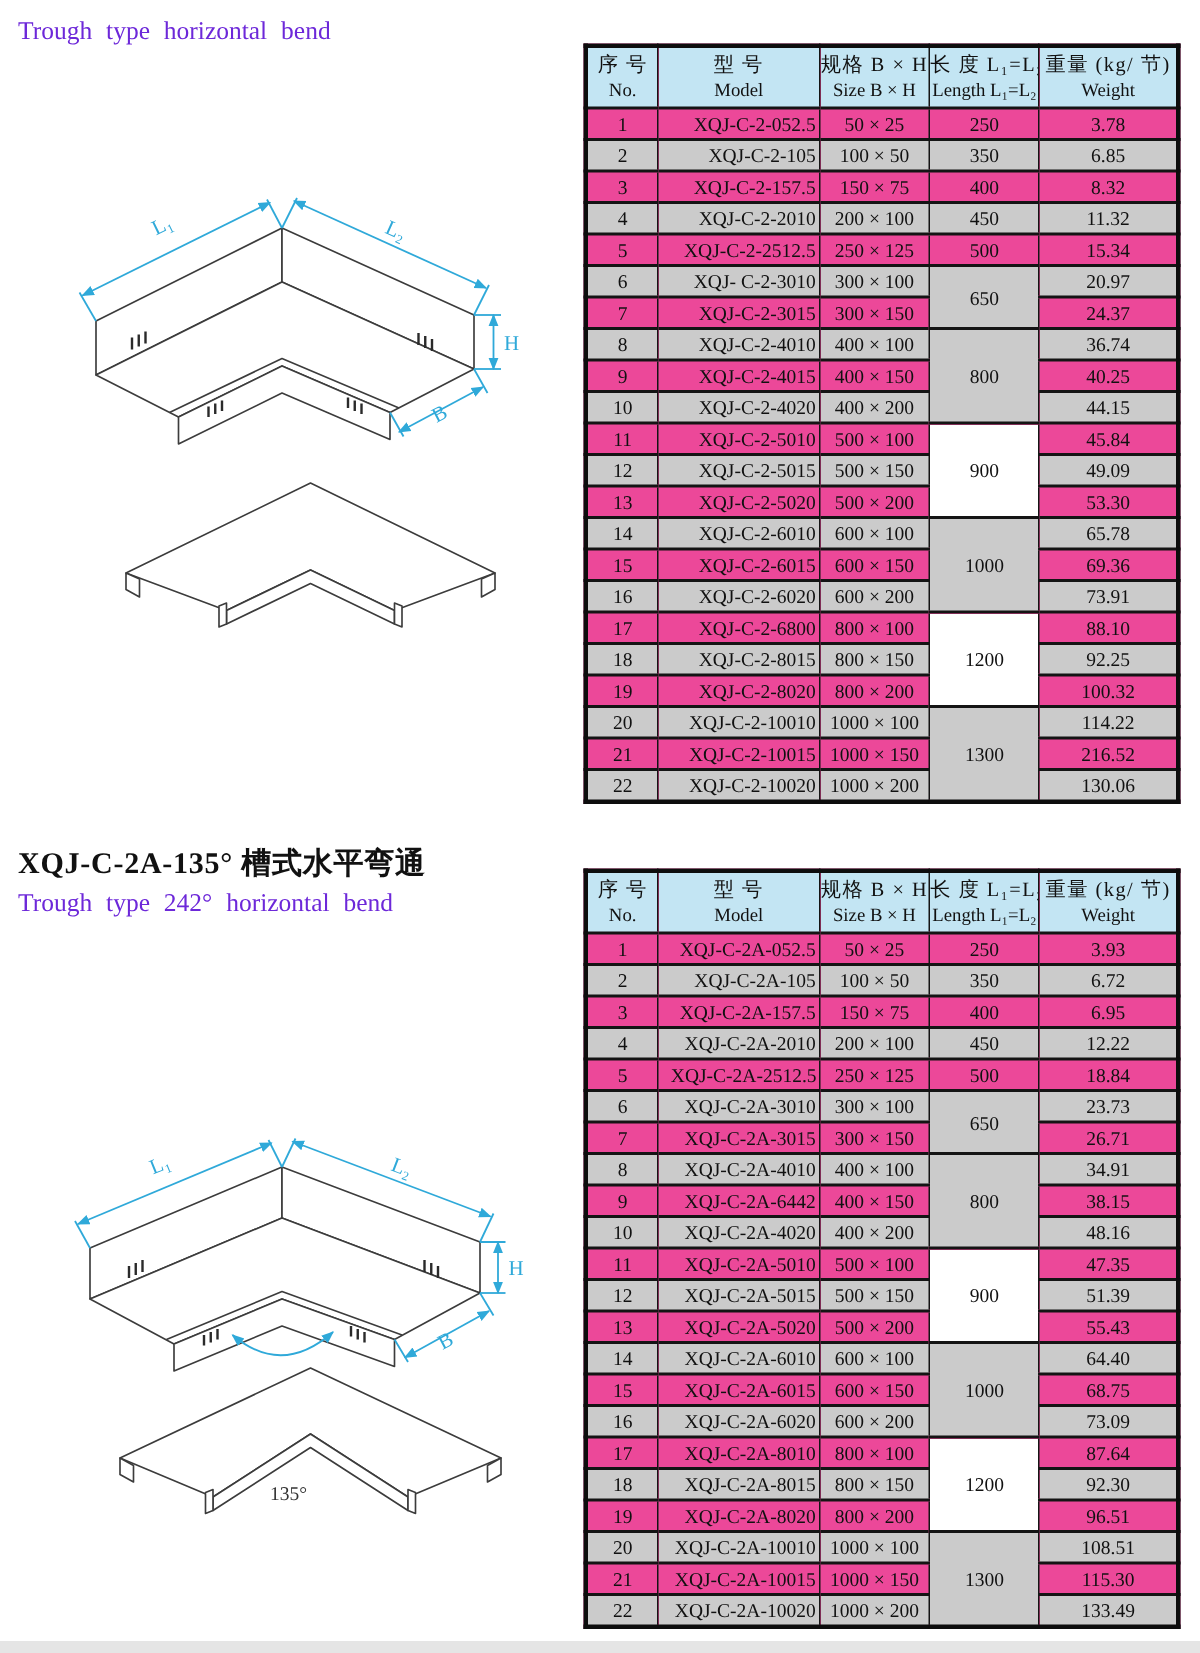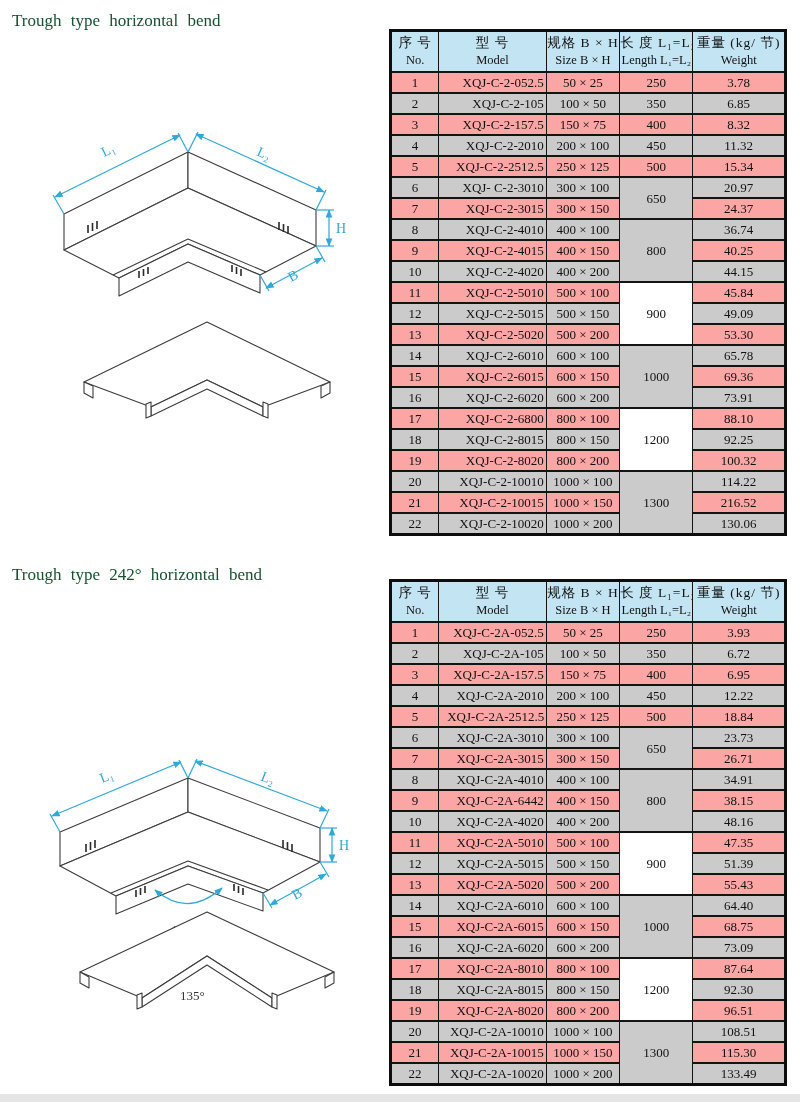--- a/index.html
+++ b/index.html
@@ -4,26 +4,26 @@
 <style>
   * { margin:0; padding:0; box-sizing:border-box; }
   html, body { background:#ffffff; }
   body {
     width:800px; height:1102px; position:relative; overflow:hidden;
     font-family:"Liberation Serif","DejaVu Serif",serif; color:#111;
   }
   .abs { position:absolute; }
   .titles { position:absolute; left:12px; }
   .t-zh { font-size:20px; font-weight:bold; letter-spacing:0.5px; white-space:nowrap; }
-  .t-en { font-size:17px; margin-top:3px; word-spacing:5px; white-space:nowrap; color:#14532d; }
+  .t-en { font-size:17px; margin-top:3px; word-spacing:5px; white-space:nowrap; color:#6d28d9; }
 
   table.spec {
     position:absolute; left:389px; width:398px;
     border-collapse:collapse; border:3px solid #0d0d0d;
-    background:#fca5a5; table-layout:fixed;
+    background:#ec4899; table-layout:fixed;
   }
   .spec th, .spec td {
     border:solid #141414; border-width:2px 1.5px;
     text-align:center; overflow:hidden; white-space:nowrap;
   }
   .spec th { background:#c3e5f3; font-weight:normal; padding:2px 0 3px; height:41px; vertical-align:middle; }
   .spec th .zh { font-size:13.5px; letter-spacing:1px; }
   .spec th .en { font-size:12.5px; margin-top:1px; }
   .spec td { height:19px; line-height:19px; font-size:13px; padding:0 2px; }
   .spec td.cell-model { text-align:right; padding-left:8px; }
@@ -265,20 +265,21 @@
       <tr class="alt">
         <td class="cell-no">22</td>
         <td class="cell-model">XQJ-C-2-10020</td>
         <td class="cell-size">1000 × 200</td>
         <td class="cell-weight">130.06</td>
       </tr>
     </tbody>
 </table>
 
 <div class="titles" style="top:562px;">
+  <div class="t-zh">XQJ-C-2A-135° 槽式水平弯通</div>
   <div class="t-en">Trough type 242° horizontal bend</div>
 </div>
 
 <svg class="abs" style="left:28px; top:728px;" width="345" height="222" viewBox="0 0 345 222">
   <defs>
     <marker id="arC" viewBox="0 0 8 8" markerWidth="7" markerHeight="7" refX="7.2" refY="4" orient="auto-start-reverse">
       <path d="M0,0.8 L8,4 L0,7.2 Z" fill="#2fa9d9"></path>
     </marker>
   </defs>
   <g stroke="#3c3c3c" stroke-width="1.1" fill="#ffffff" stroke-linejoin="round">

